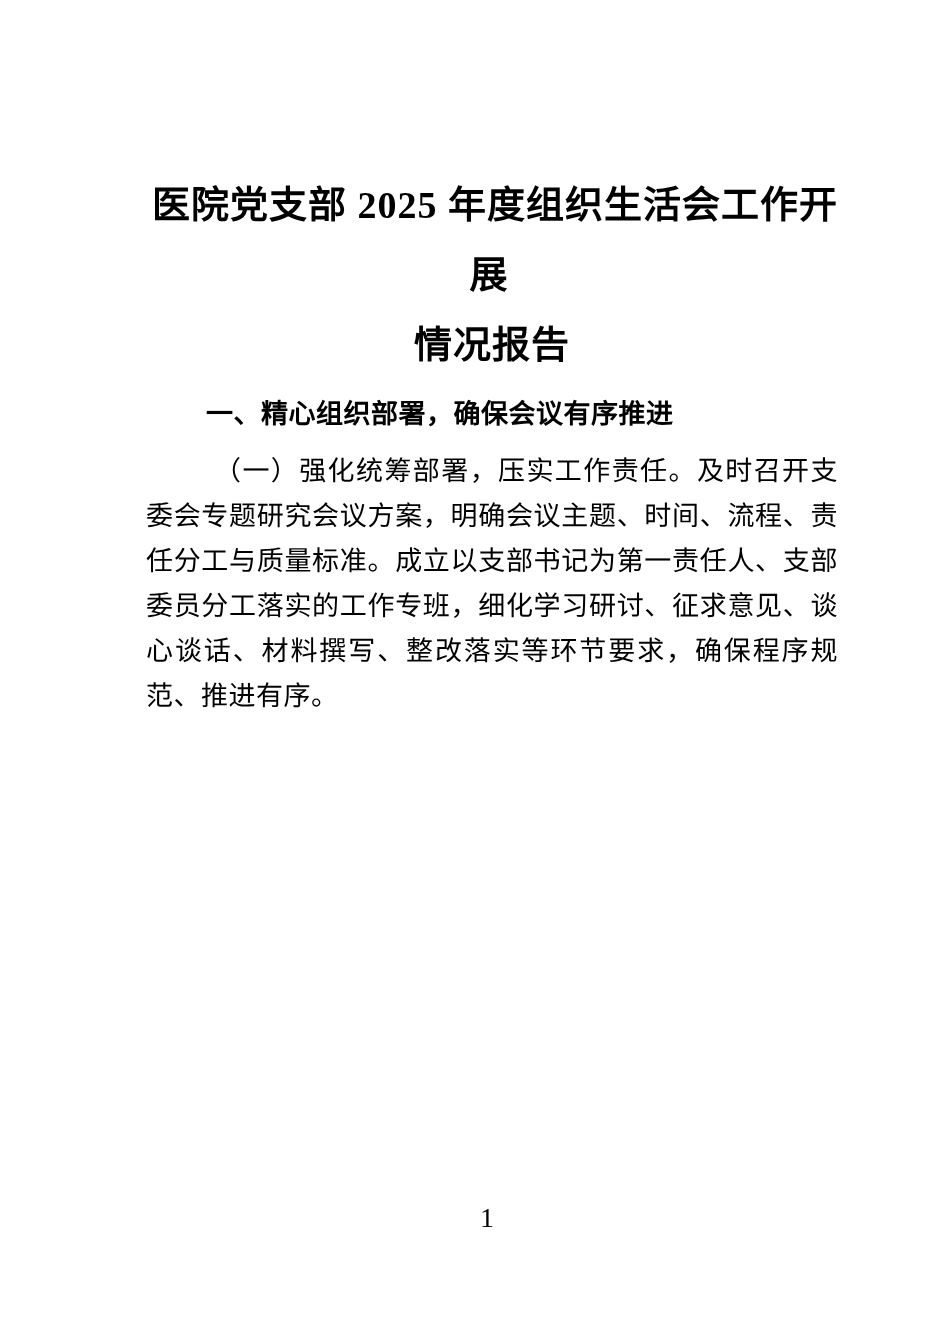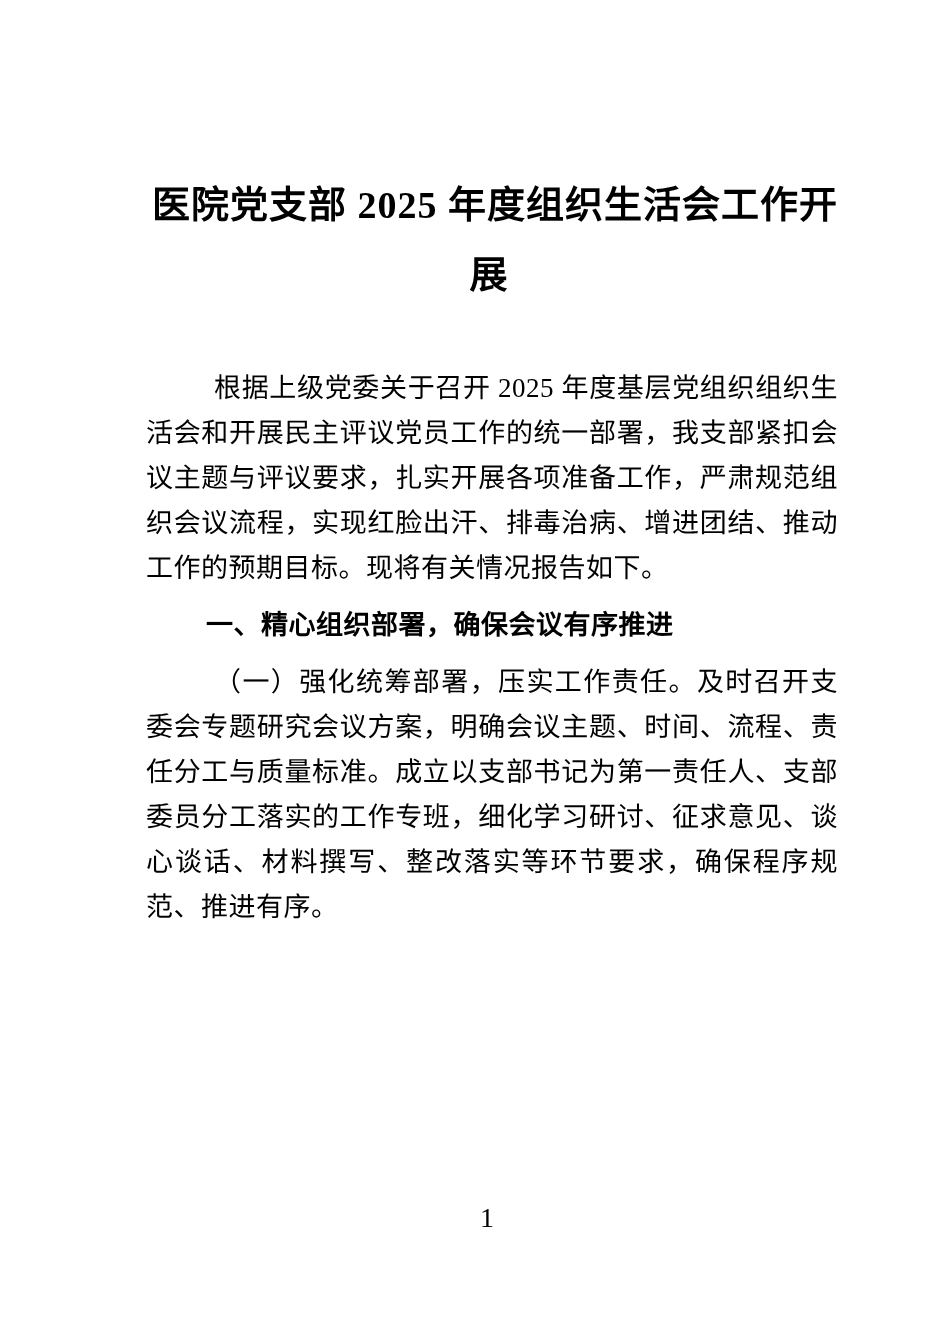--- a/index.html
+++ b/index.html
@@ -66,23 +66,23 @@
   }
 </style>
 </head>
 <body>
 
 <div class="page">
   <div class="content">
 
     <h1 class="doc-title">
       <span>医院党支部 2025 年度组织生活会工作开展</span><br>
+      <span>情况报告</span>
     </h1>
 
-    <p class="body-text intro">根据上级党委关于召开 2025 年度基层党组织组织生活会和开展民主评议党员工作的统一部署，我支部紧扣会议主题与评议要求，扎实开展各项准备工作，严肃规范组织会议流程，实现红脸出汗、排毒治病、增进团结、推动工作的预期目标。现将有关情况报告如下。</p>
 
     <h2 class="section-heading">一、精心组织部署，确保会议有序推进</h2>
 
 
     <p class="body-text para">（一）强化统筹部署，压实工作责任。及时召开支委会专题研究会议方案，明确会议主题、时间、流程、责任分工与质量标准。成立以支部书记为第一责任人、支部委员分工落实的工作专班，细化学习研讨、征求意见、谈心谈话、材料撰写、整改落实等环节要求，确保程序规范、推进有序。</p>
 
 
   </div>
 
   <div class="page-number">1</div>

